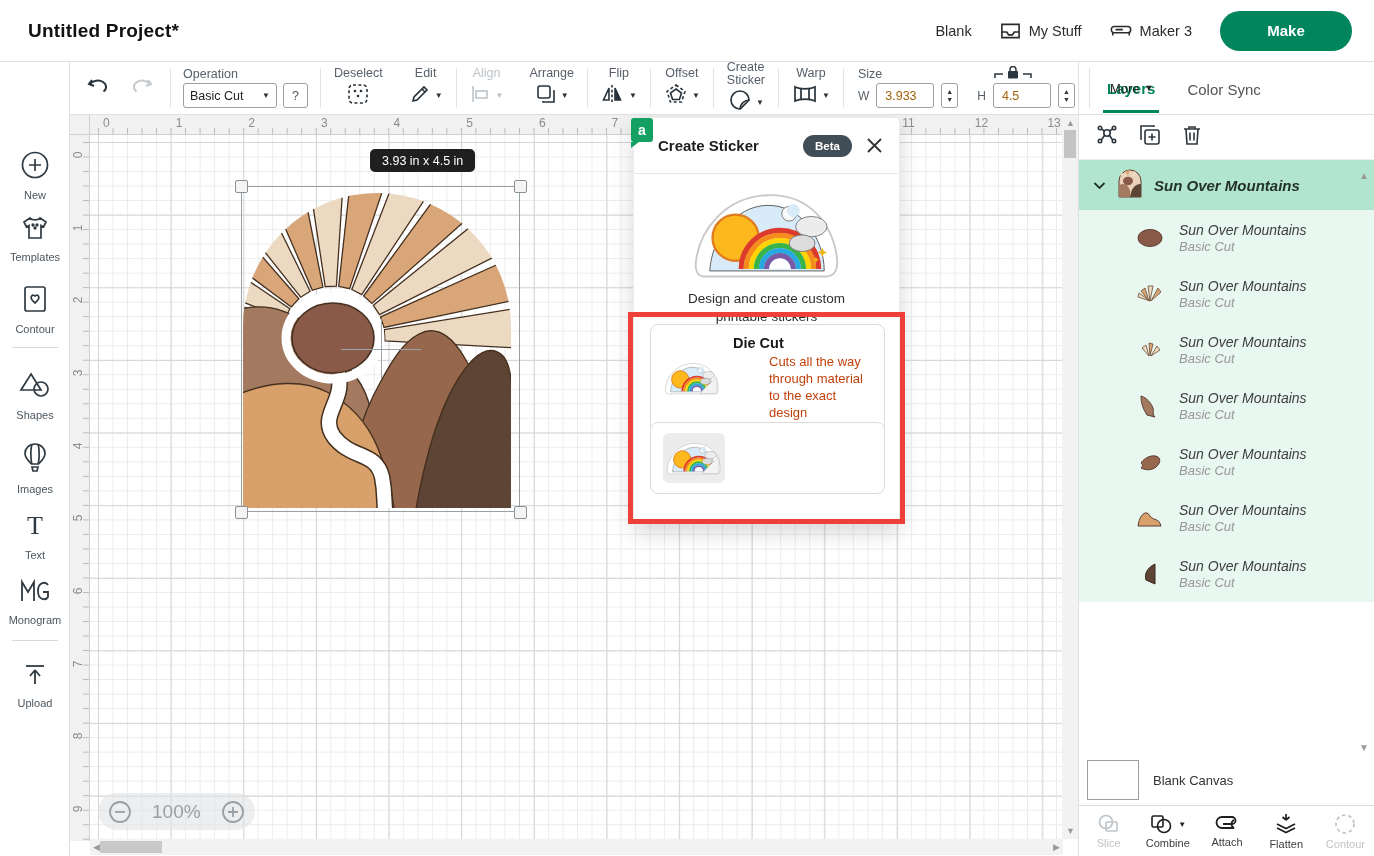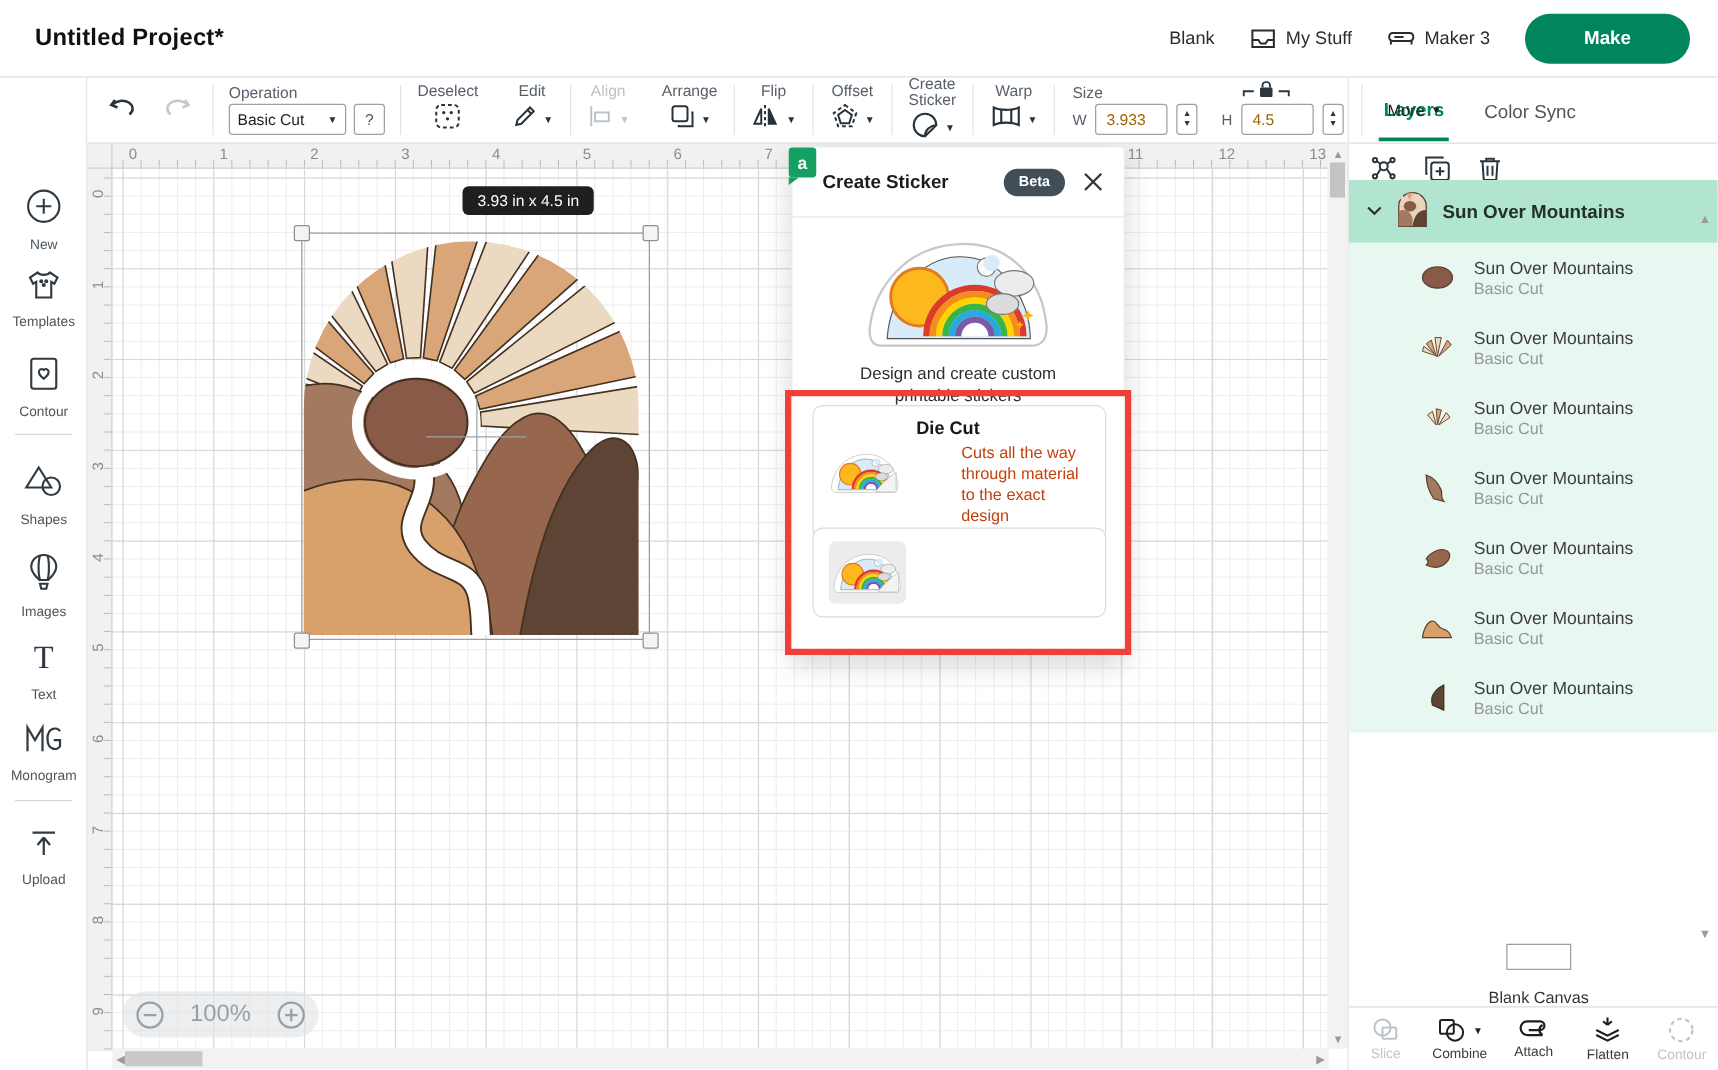--- a/index.html
+++ b/index.html
@@ -122,29 +122,29 @@
 
   
   .rpanel { position:absolute; left:1078px; top:62px; width:296px; height:794px; background:#fff;
     border-left:1px solid #e0e0e0; z-index:50; }
   .tabs { height:53px; display:flex; align-items:center; border-bottom:1px solid #e0e0e0; }
   .tab { font-size:15px; margin-left:24px; padding:16px 4px 13px; cursor:pointer; color:#555; }
   .tab.active { color:#00855d; border-bottom:3px solid #00855d; font-weight:bold; }
   .panel-icons { height:45px; display:flex; align-items:center; gap:19px; padding-left:16px;
     border-bottom:1px solid #ededed; color:#2b353d; }
   .panel-icons svg { cursor:pointer; }
-  .layer-scroll { position:absolute; left:0; top:82px; width:296px; }
+  .layer-scroll { position:absolute; left:0; top:98px; width:296px;font-style:italic; }
   .group-row { height:50px; display:flex; align-items:center; gap:10px; padding-left:14px; cursor:pointer; }
   .group-row .gname { font-size:15px; color:#23302c; font-weight:bold; }
   .layer-row { height:56px; display:flex; align-items:center; gap:14px; padding-left:56px; cursor:pointer; }
   .lthumb { flex:0 0 30px; display:flex; justify-content:center; }
   .lname { font-size:14px; color:#3d3d3d; line-height:1.25; }
   .lop { font-size:13px; color:#979797; }
   .blank-row { position:absolute; left:0; top:693px; width:296px; height:50px; display:flex;
-    align-items:center; gap:14px; padding-left:8px;flex-direction:column; }
+    align-items:center; gap:14px; padding-left:8px; }
   .blank-thumb { width:52px; height:40px; background:#fff; border:1px solid #9e9e9e; }
   .blank-lbl { font-size:13px; color:#333; }
   .actions { position:absolute; left:0; top:743px; width:296px; height:51px; border-top:1px solid #dcdcdc;
     display:flex; background:#fff; }
   .act { flex:1; display:flex; flex-direction:column; align-items:center; justify-content:center;
     gap:2px; color:#1f1f1f; cursor:pointer; }
   .act .albl { font-size:11px; color:#3c3c3c; }
   .act.disabled, .act.disabled .albl { color:#c3c3c3 !important; }
   .pscroll-up { position:absolute; right:5px; top:108px; font-size:10px; color:#9a9a9a; }
   .pscroll-dn { position:absolute; right:5px; top:680px; font-size:10px; color:#9a9a9a; }

